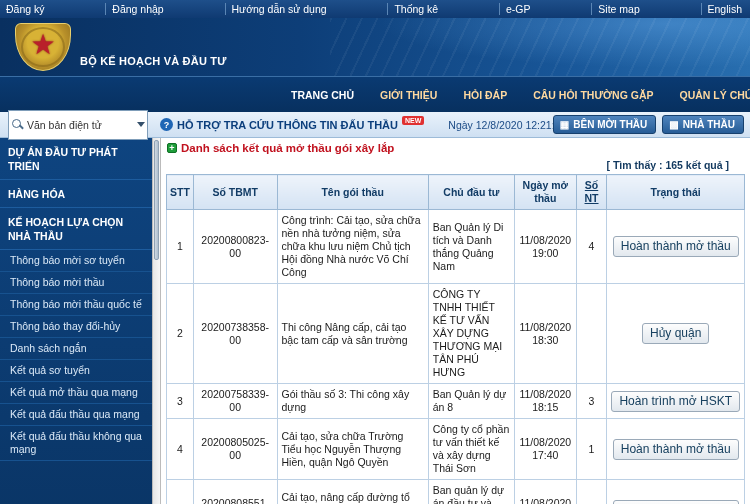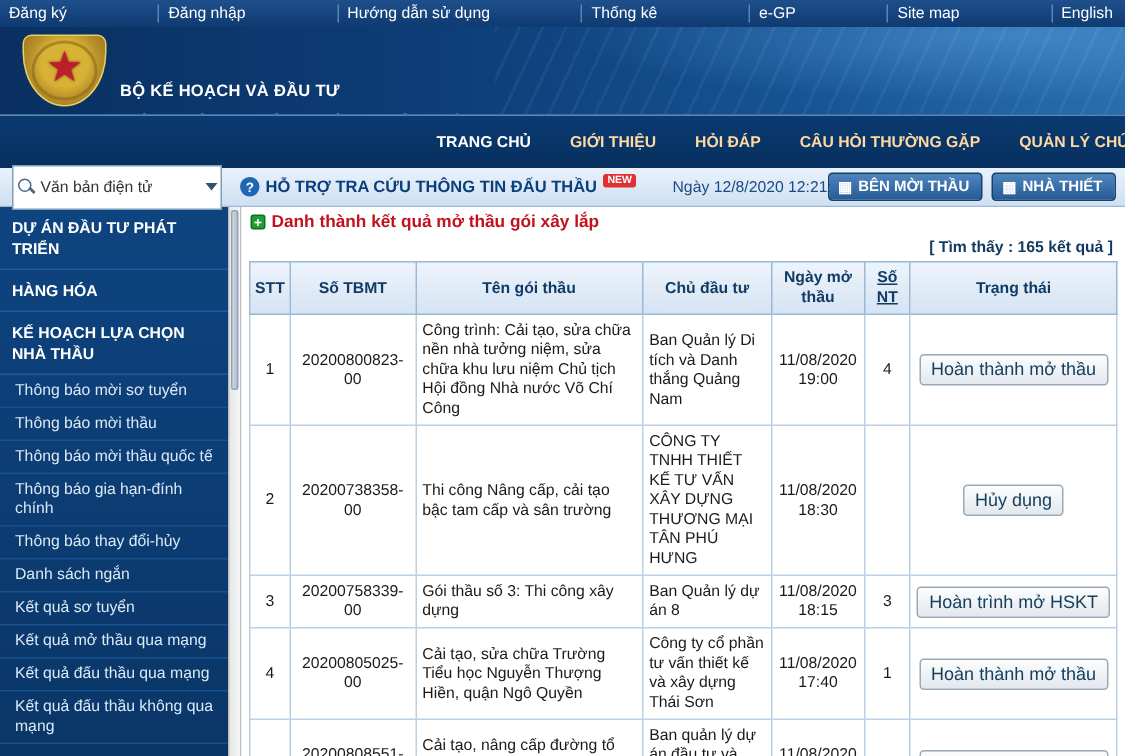--- a/index.html
+++ b/index.html
@@ -182,21 +182,21 @@
     display:flex; align-items:center; gap:4px;
     padding:4px 6px 3px 6px;
     color:#c1121f; font-weight:bold; font-size:11.5px;
   }
   .crumb .plus {
     width:10px; height:10px; background:#1f9d3a; color:#fff;
     font-size:9px; line-height:9px; text-align:center; font-weight:bold;
     border:1px solid #0e7025; border-radius:2px;
   }
   .found {
-    text-align:right; padding:2px 8px 3px 0; font-size:10.5px; font-weight:bold; color:#12395f;
+    text-align:right; padding:2px 21px 3px 0; font-size:10.5px; font-weight:bold; color:#12395f;
   }
   table.results {
     width:calc(100% - 10px);
     margin:0 5px;
     border-collapse:collapse;
     font-size:10.5px;
   }
   table.results th {
     background:linear-gradient(#eef4fb,#d4e3f3);
     border:1px solid #9bb8d4;
@@ -284,52 +284,51 @@
       <span class="newbadge">NEW</span>
     </div>
     <div class="datetime">Ngày 12/8/2020 12:21:57</div>
     <div class="rightbtns">
       <div class="btn3d">
         <span class="ico">▦</span>
         <span>BÊN MỜI THẦU</span>
       </div>
       <div class="btn3d">
         <span class="ico">▩</span>
-        <span>NHÀ THIẾT</span>
+        <span>NHÀ THẦU</span>
       </div>
     </div>
   </div>
 
   <div class="body">
 
     <div class="sidebar">
       <div class="sb-group">DỰ ÁN ĐẦU TƯ PHÁT TRIỂN</div>
       <div class="sb-group">HÀNG HÓA</div>
       <div class="sb-group">KẾ HOẠCH LỰA CHỌN NHÀ THẦU</div>
       <div class="sb-item">Thông báo mời sơ tuyển</div>
       <div class="sb-item">Thông báo mời thầu</div>
       <div class="sb-item">Thông báo mời thầu quốc tế</div>
-      <div class="sb-item">Thông báo gia hạn-đính chính</div>
       <div class="sb-item">Thông báo thay đổi-hủy</div>
       <div class="sb-item">Danh sách ngắn</div>
       <div class="sb-item">Kết quả sơ tuyển</div>
       <div class="sb-item">Kết quả mở thầu qua mạng</div>
       <div class="sb-item">Kết quả đấu thầu qua mạng</div>
       <div class="sb-item">Kết quả đấu thầu không qua mạng</div>
 
     </div>
 
     <div class="vsplit">
       <div class="thumb"></div>
     </div>
 
     <div class="content">
       <div class="crumb">
         <span class="plus">+</span>
-        <span>Danh thành kết quả mở thầu gói xây lắp</span>
+        <span>Danh sách kết quả mở thầu gói xây lắp</span>
       </div>
       <div class="found">[ Tìm thấy : 165 kết quả ]</div>
 
       <table class="results">
         <thead>
           <tr>
             <th style="width:26px">STT</th>
             <th style="width:86px">Số TBMT</th>
             <th style="width:186px">Tên gói thầu</th>
             <th style="width:96px">Chủ đầu tư</th>
@@ -351,21 +350,21 @@
             </td>
           </tr>
           <tr>
             <td class="c">2</td>
             <td class="c">20200738358-00</td>
             <td>Thi công Nâng cấp, cải tạo bậc tam cấp và sân trường</td>
             <td>CÔNG TY TNHH THIẾT KẾ TƯ VẤN XÂY DỰNG THƯƠNG MẠI TÂN PHÚ HƯNG</td>
             <td class="c">11/08/2020 18:30</td>
             <td class="c"></td>
             <td class="c">
-              <span class="statusbtn">Hủy dụng</span>
+              <span class="statusbtn">Hủy quận</span>
             </td>
           </tr>
           <tr>
             <td class="c">3</td>
             <td class="c">20200758339-00</td>
             <td>Gói thầu số 3: Thi công xây dựng</td>
             <td>Ban Quản lý dự án 8</td>
             <td class="c">11/08/2020 18:15</td>
             <td class="c">3</td>
             <td class="c">

